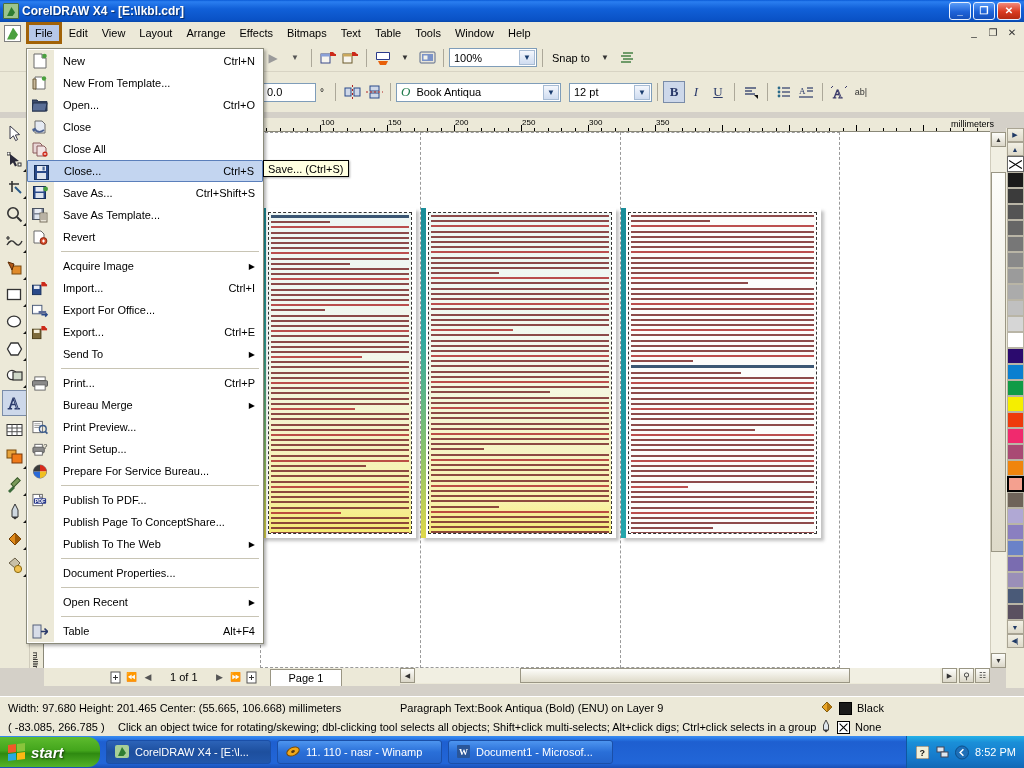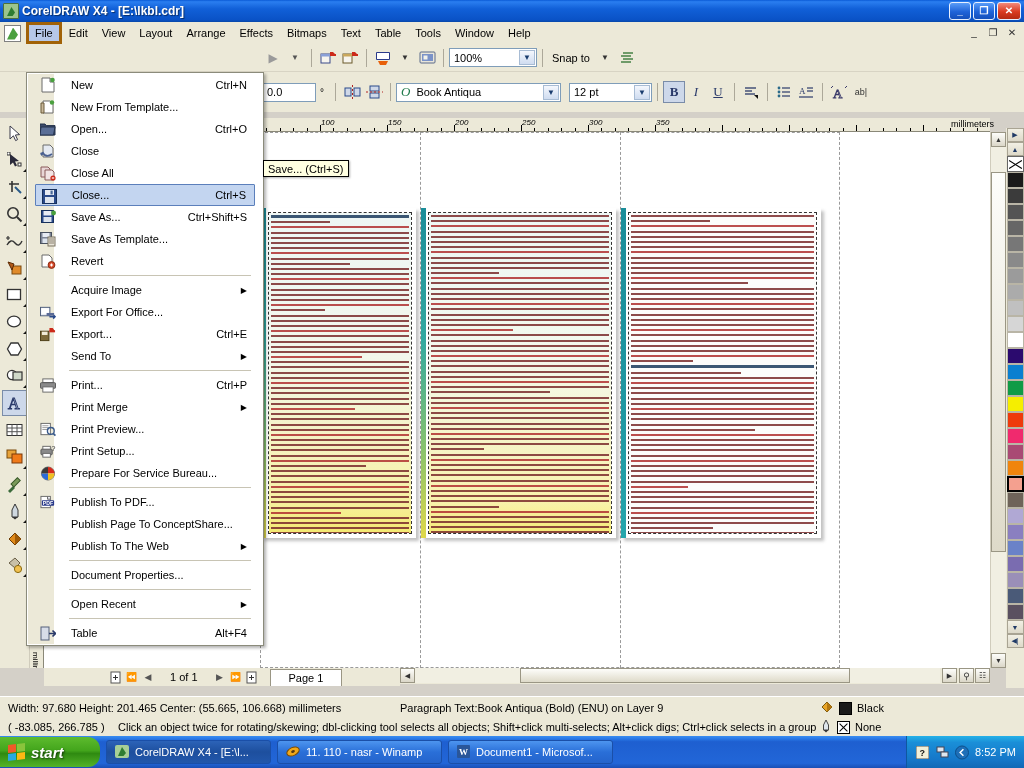--- a/index.html
+++ b/index.html
@@ -104,21 +104,21 @@
   }
   .ruler-v {
     position:absolute; left:30px; top:132px; width:14px; height:536px;
     background:#ece9d8; border-right:1px solid #8a8878; overflow:hidden;
   }
   .ruler-corner {
     position:absolute; left:30px; top:118px; width:14px; height:14px;
     background:#ece9d8;
   }
   .rh-tick { position:absolute; bottom:0; width:1px; background:#000; }
-  .rh-lbl { position:absolute; top:0px; font-size:8px; color:#000;font-style:italic; }
+  .rh-lbl { position:absolute; top:0px; font-size:8px; color:#000; }
   .rv-lbl { position:absolute; left:1px; font-size:8px; color:#000;
             writing-mode: vertical-rl; }
 
   
   .toolbox {
     position:absolute; left:0; top:118px; width:30px; height:550px;
     background:#ece9d8; border-right:1px solid #d0ccbc;
     display:flex; flex-direction:column; align-items:center; padding-top:2px;
   }
   .tool {
@@ -214,21 +214,21 @@
   .pal-x:before{transform:rotate(32deg);} .pal-x:after{transform:rotate(-32deg);}
   .pal-nav { width:17px;height:14px; background:linear-gradient(to bottom,#f2f0e4,#ddd9c9);
              border:1px solid #a9a493; display:flex;align-items:center;justify-content:center;
              font-size:7px;color:#203a66;}
 
   
   .dropdown {
     position:absolute; left:26px; top:48px; width:238px;
     background:#fff; border:1px solid #8b8b7b;
     box-shadow:2px 2px 3px rgba(0,0,0,.30);
-    z-index:50; padding:1px 8px;margin-top:24px;
+    z-index:50; padding:1px 0;
   }
   .dd-gutter {
     position:absolute; left:1px; top:1px; bottom:1px; width:26px;
     background:#ece9d8;
   }
   .dd-item {
     position:relative; height:22px; display:flex; align-items:center;
     padding-left:36px; padding-right:8px; font-size:11px; color:#000;
     white-space:nowrap; z-index:2;
   }
@@ -1118,20 +1118,32 @@
           <span>Revert</span>
         </div>
         <div class="dd-sep"></div>
         <div class="dd-item">
           <span>Acquire Image</span>
           <span class="sub">▶</span>
         </div>
         <div class="dd-item">
           <span class="dd-ic">
             <svg width="17" height="15" viewBox="0 0 17 15">
+              <rect x="0.5" y="4" width="9" height="10" fill="#2a4a8a" stroke="#17305c"></rect>
+              <rect x="2" y="4.5" width="6" height="3.5" fill="#e8ecf4"></rect>
+              <path d="M16 4 L10 4 L10 0.5 L13.5 0.5 Z" fill="#cc2a1a"></path>
+              <rect x="10" y="3" width="6" height="2.2" fill="#cc2a1a"></rect>
+            </svg>
+          </span>
+          <span>Import...</span>
+          <span class="accel">Ctrl+I</span>
+        </div>
+        <div class="dd-item">
+          <span class="dd-ic">
+            <svg width="17" height="15" viewBox="0 0 17 15">
               <rect x="0.5" y="2" width="10" height="9" fill="#e9ecf4" stroke="#4a5a78"></rect>
               <rect x="1.5" y="3" width="8" height="6" fill="#ffffff"></rect>
               <path d="M10 12 h6 M14 10 l2 2 l-2 2" stroke="#2a4a8a" stroke-width="1.6" fill="none"></path>
               <rect x="7" y="8" width="8" height="3" fill="#5a6a96"></rect>
             </svg>
           </span>
           <span>Export For Office...</span>
         </div>
         <div class="dd-item">
           <span class="dd-ic">
@@ -1155,21 +1167,21 @@
             <svg width="17" height="15" viewBox="0 0 17 15">
               <rect x="3" y="0.5" width="11" height="4" fill="#fff" stroke="#666"></rect>
               <rect x="0.5" y="4.5" width="16" height="6" rx="1" fill="#8a8a8a" stroke="#555"></rect>
               <rect x="3" y="9" width="11" height="5.5" fill="#fff" stroke="#666"></rect>
             </svg>
           </span>
           <span>Print...</span>
           <span class="accel">Ctrl+P</span>
         </div>
         <div class="dd-item">
-          <span>Print Merge</span>
+          <span>Bureau Merge</span>
           <span class="sub">▶</span>
         </div>
         <div class="dd-item">
           <span class="dd-ic">
             <svg width="17" height="15" viewBox="0 0 17 15">
               <rect x="1" y="1" width="10" height="12" fill="#fff" stroke="#666"></rect>
               <g stroke="#9a9a9a">
                 <line x1="2.5" y1="3.5" x2="9" y2="3.5"></line>
                 <line x1="2.5" y1="5.5" x2="9" y2="5.5"></line>
                 <line x1="2.5" y1="7.5" x2="9" y2="7.5"></line>

